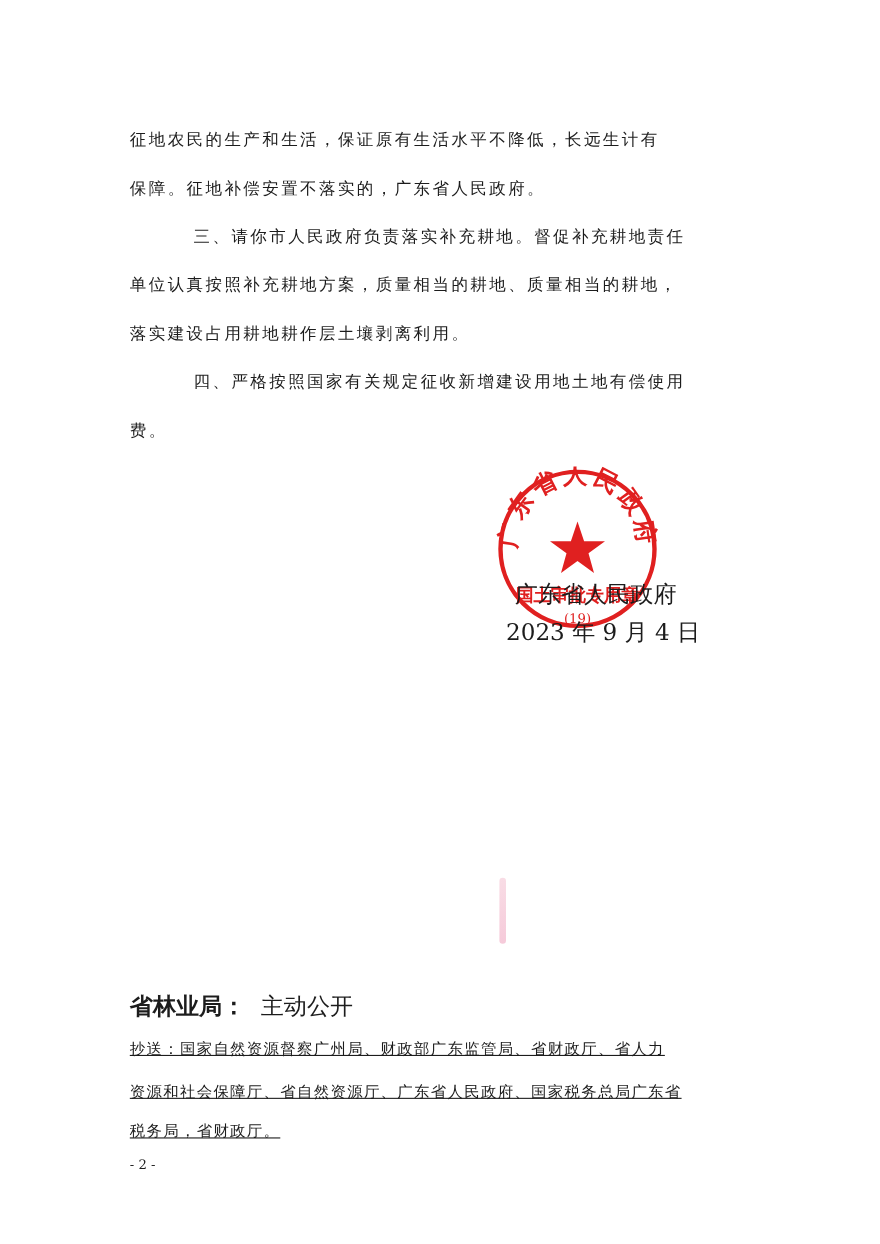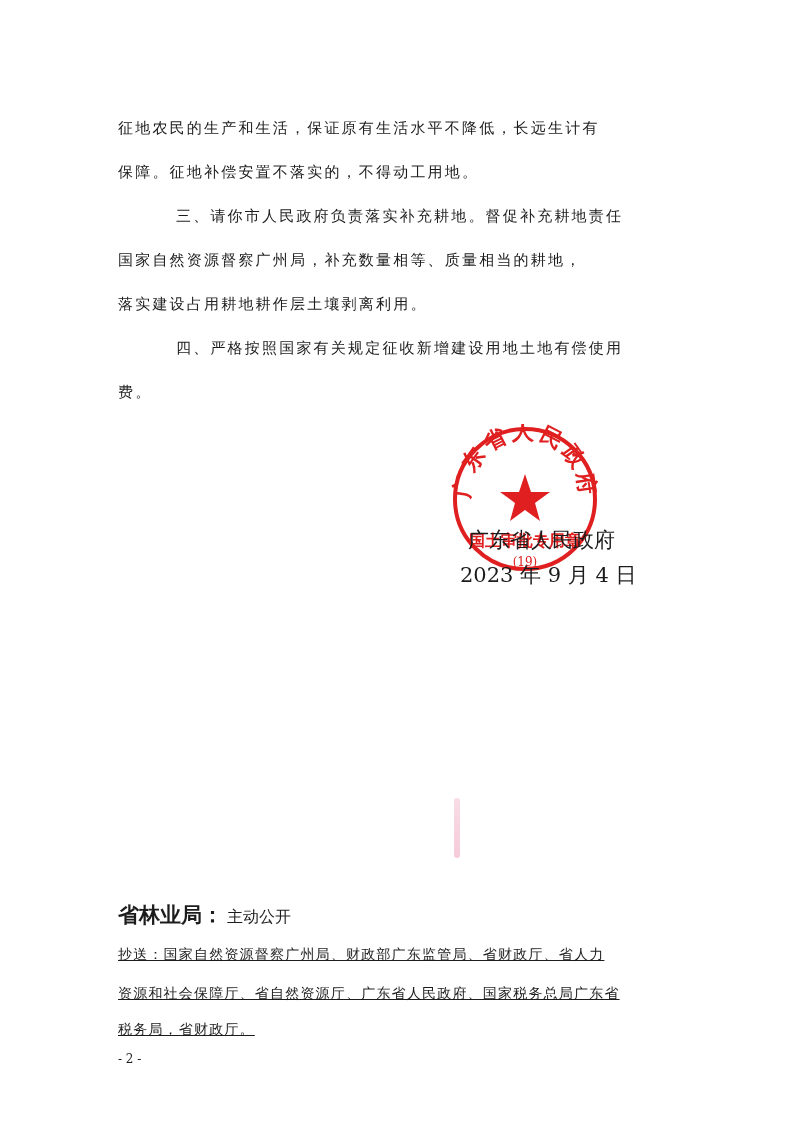--- a/index.html
+++ b/index.html
@@ -4,34 +4,34 @@
 <style>
   html, body { margin: 0; padding: 0; background: #fff; }
   body { width: 800px; height: 1131px; position: relative; overflow: hidden;
          font-family: "DejaVu Serif", "Liberation Serif", serif; color: #1c1c1c; }
   .line { position: absolute; left: 118px; font-size: 15px; letter-spacing: 2.2px; white-space: nowrap; line-height: 30px; font-family: Liberation Serif, serif; }
   .indent { left: 176px; }
   .sig { position: absolute; font-size: 21px; white-space: nowrap; line-height: 30px; z-index: 2; }
   .seal { position: absolute; left: 450px; top: 424px; width: 150px; height: 150px; z-index: 1; }
   .footer-label { position: absolute; left: 118px; top: 900px; font-size: 21px; font-weight: bold;
                   font-family: "DejaVu Sans", "Liberation Sans", sans-serif; line-height: 30px; white-space: nowrap; }
-  .footer-label .val { font-weight: normal; font-family: "DejaVu Serif", serif; font-size: 16px; margin-left: 4px; }
+  .footer-label .val { font-weight: normal; font-family: "DejaVu Serif", serif; font-size: 21px; margin-left: 14px; }
   .cc { position: absolute; left: 118px; font-size: 14px; letter-spacing: 1.2px; white-space: nowrap; line-height: 26px; text-decoration: underline; }
   .pageno { position: absolute; left: 118px; top: 1052px; font-size: 12px; }
   .mark { position: absolute; left: 454px; top: 798px; width: 6px; height: 60px;
           background: linear-gradient(#f3c0d0, #ee9fbb); opacity: .55; border-radius: 3px; }
 </style>
 </head>
 <body>
 
 <div>
   <div class="line" style="top:113px">征地农民的生产和生活，保证原有生活水平不降低，长远生计有</div>
-  <div class="line" style="top:157px">保障。征地补偿安置不落实的，不得动工用地。</div>
+  <div class="line" style="top:157px">保障。征地补偿安置不落实的，广东省人民政府。</div>
   <div class="line indent" style="top:201px">三、请你市人民政府负责落实补充耕地。督促补充耕地责任</div>
-  <div class="line" style="top:245px">国家自然资源督察广州局，补充数量相等、质量相当的耕地，</div>
+  <div class="line" style="top:245px">单位认真按照补充耕地方案，质量相当的耕地、质量相当的耕地，</div>
   <div class="line" style="top:289px">落实建设占用耕地耕作层土壤剥离利用。</div>
   <div class="line indent" style="top:333px">四、严格按照国家有关规定征收新增建设用地土地有偿使用</div>
   <div class="line" style="top:377px">费。</div>
 
   <svg class="seal" viewBox="0 0 150 150">
     <defs>
       <path id="arcTop" d="M 22 85 A 55 55 0 1 1 128 85"></path>
     </defs>
     <circle cx="75" cy="75" r="70" fill="none" stroke="#e02020" stroke-width="4"></circle>
     <text font-size="22" font-weight="bold" fill="#e02020" font-family="DejaVu Sans, sans-serif" letter-spacing="4">

